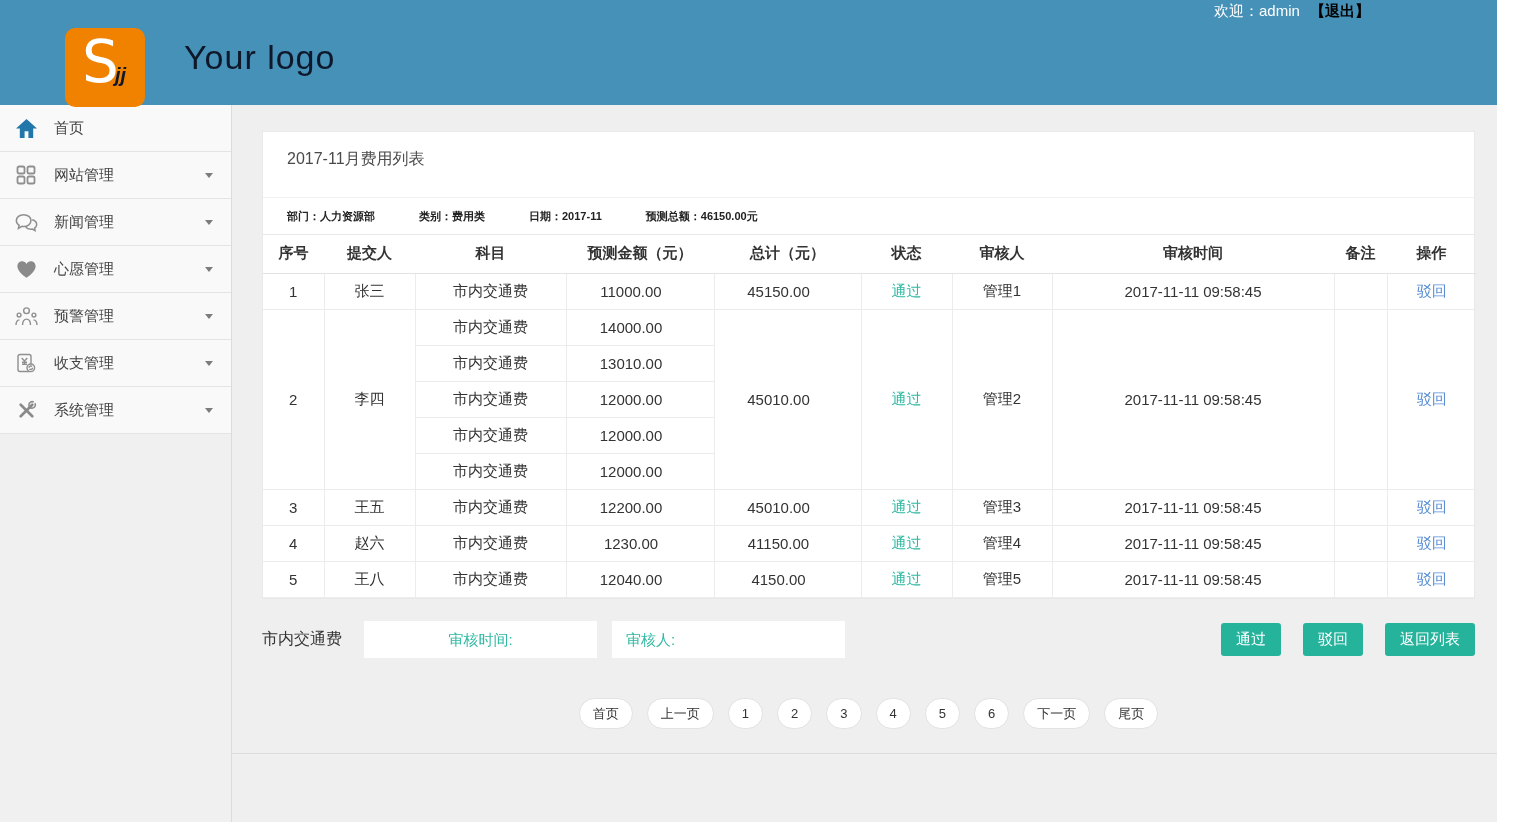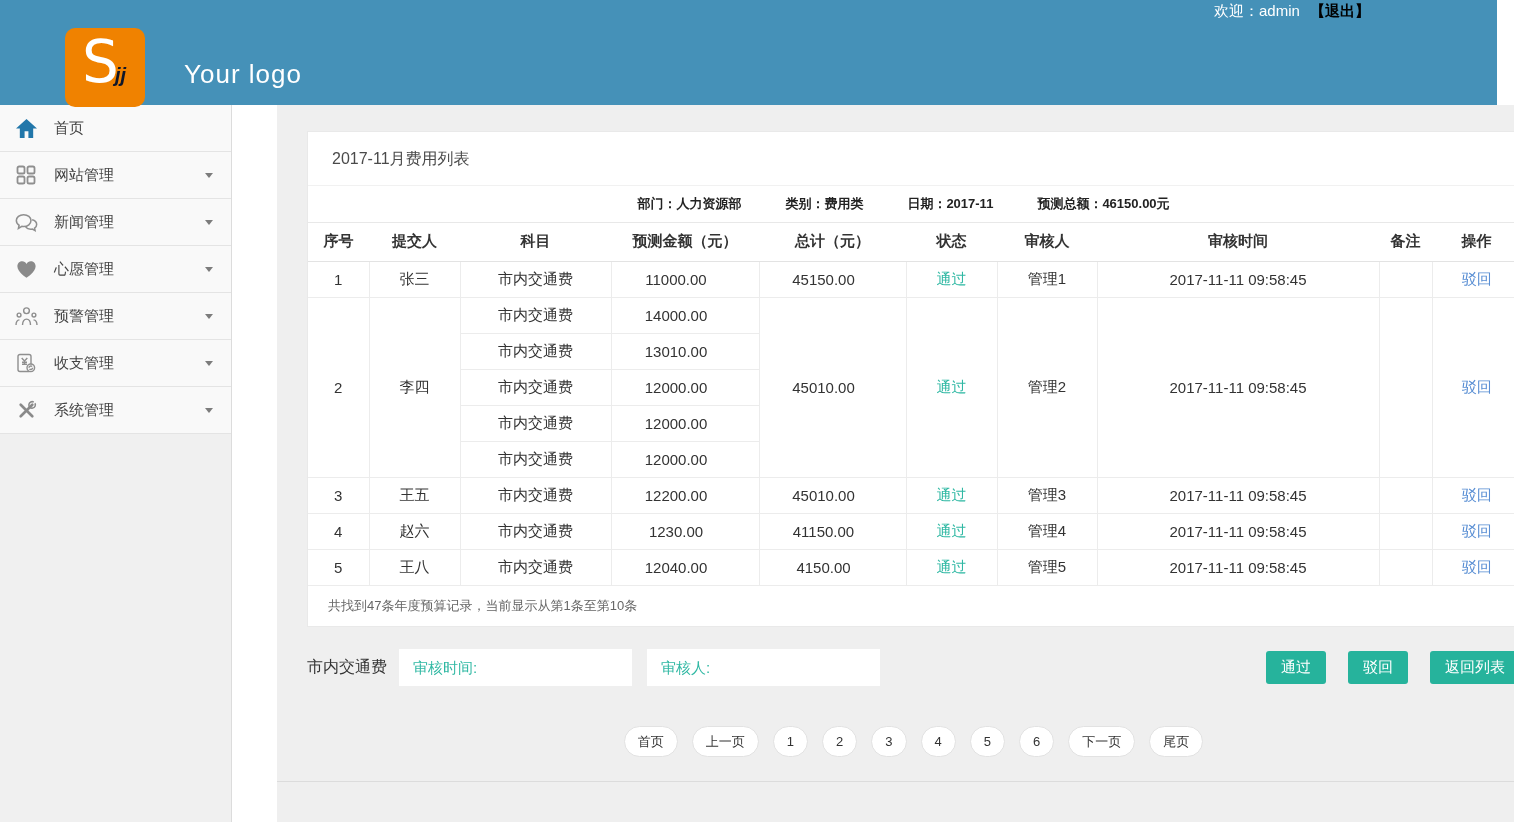--- a/index.html
+++ b/index.html
@@ -13,59 +13,59 @@
   .page { width:1497px; height:822px; background:#ffffff; }
 
   
   .app-header { position:relative; height:105px; background:#4591b8; }
   .logo-badge {
     position:absolute; left:65px; top:28px; width:80px; height:79px;
     background:#f08200; border-radius:10px; color:#fff;
   }
   .logo-s { position:absolute; left:17px; top:0px; font-size:58px; font-weight:400; color:#fff; font-family:"DejaVu Sans",sans-serif; }
   .logo-jj { position:absolute; left:50px; top:36px; font-size:20px; font-style:italic; color:#0f172a; font-weight:bold; }
-  .logo-text { position:absolute; left:184px; top:59px; font-size:26px; font-weight:300; letter-spacing:1px; color:#ffffff; }
+  .logo-text { position:absolute; left:184px; top:38px; font-size:34px; font-weight:300; letter-spacing:1px; color:#0f172a; }
   .welcome { position:absolute; top:2px; right:127px; font-size:15px; color:#ffffff; }
   .welcome a { color:#000000; text-decoration:none; font-weight:bold; margin-left:6px; }
 
   
-  .layout { display:flex; height:717px;gap:45px; }
+  .layout { display:flex; height:717px; }
   .sidebar { width:232px; min-width:232px; background:#f0f0f0; border-right:1px solid #dcdcdc; }
   .side-item { height:47px; display:flex; align-items:center; background:#f9f9f9; border-bottom:1px solid #e4e4e4; cursor:pointer; }
   .side-item .icon { width:26px; margin-left:13px; display:flex; justify-content:center; align-items:center; }
   .side-item .label { margin-left:15px; font-size:15px; color:#444; }
   .side-item .arrow { margin-left:auto; margin-right:18px; width:0; height:0;
     border-left:4px solid transparent; border-right:4px solid transparent; border-top:5px solid #7c7c7c; }
 
   .main { flex:1; background:#efefef; }
 
   
   .panel { width:1213px; margin:26px 0 0 30px; background:#ffffff; border:1px solid #e9e9e9; }
-  .panel-title { height:54px; line-height:54px; padding-left:24px; font-size:16px; color:#4a4a4a; border-bottom:1px solid #f1f1f1; }
+  .panel-title { height:66px; line-height:54px; padding-left:24px; font-size:16px; color:#4a4a4a; border-bottom:1px solid #f1f1f1; }
   .filter-bar { height:37px; display:flex; align-items:center; padding-left:24px; border-bottom:1px solid #e8e8e8;
-    font-size:13px; font-weight:bold; color:#222;justify-content:center; }
+    font-size:11px; font-weight:bold; color:#222; }
   .filter-item { margin-right:44px; white-space:nowrap; }
 
   table.expense { border-collapse:collapse; width:100%; font-size:15px; color:#333; table-layout:fixed; }
   table.expense th { height:38px; font-weight:bold; text-align:center; border-bottom:1px solid #e3e3e3; padding:0; }
   table.expense td { height:36px; text-align:center; border:1px solid #ececec; padding:0; overflow:hidden; }
   table.expense td:first-child { border-left:none; }
   table.expense td:last-child { border-right:none; }
   td.amount { text-align:left; padding-right:18px !important; }
   .status-link { color:#2fb8a3; cursor:pointer; text-decoration:none; }
   .action-link { color:#5a8fd4; cursor:pointer; text-decoration:none; }
   .table-summary { font-size:13px; color:#666; padding:11px 0 11px 20px; }
 
   
   .approval { width:1213px; margin:22px 0 0 30px; display:flex; align-items:center; }
   .approval-label { font-size:16px; color:#333; white-space:nowrap; }
   .approval input { width:233px; height:37px; border:none; outline:none; background:#fff; padding:0 14px;
     font-size:15px; color:#2fb8a3; font-family:"Liberation Sans","DejaVu Sans",sans-serif; }
   .approval input::placeholder { color:#2fb8a3; opacity:1; }
-  .input-time { margin-left:12px; }
+  .input-time { margin-left:22px;text-align:center; }
   .input-reviewer { margin-left:15px; }
   .btn-group { margin-left:auto; display:flex; gap:22px; }
   .btn { background:#26b39c; color:#fff; border:none; height:33px; padding:0 15px; font-size:15px;
     border-radius:3px; cursor:pointer; font-family:"Liberation Sans","DejaVu Sans",sans-serif; }
 
   
   .pagination { width:1213px; margin:40px 0 0 30px; display:flex; justify-content:center; gap:14px; }
   .page-pill { background:#fff; border:1px solid #e2e2e2; border-radius:16px; height:31px; line-height:29px;
     padding:0 13px; font-size:13px; color:#333; cursor:pointer; min-width:32px; text-align:center; }
 
@@ -280,21 +280,20 @@
                 <td class="amount">12040.00</td>
                 <td class="amount">4150.00</td>
                 <td><a href="#" class="status-link">通过</a></td>
                 <td>管理5</td>
                 <td>2017-11-11 09:58:45</td>
                 <td></td>
                 <td><a href="#" class="action-link">驳回</a></td>
               </tr>
             </tbody>
         </table>
-        <div class="table-summary">共找到47条年度预算记录，当前显示从第1条至第10条</div>
       </div>
 
       <div class="approval">
         <span class="approval-label">市内交通费</span>
         <input class="input-time" type="text" placeholder="审核时间:" style="">
         <input class="input-reviewer" type="text" placeholder="审核人:" style="">
         <div class="btn-group">
           <button class="btn">通过</button>
           <button class="btn">驳回</button>
           <button class="btn">返回列表</button>

